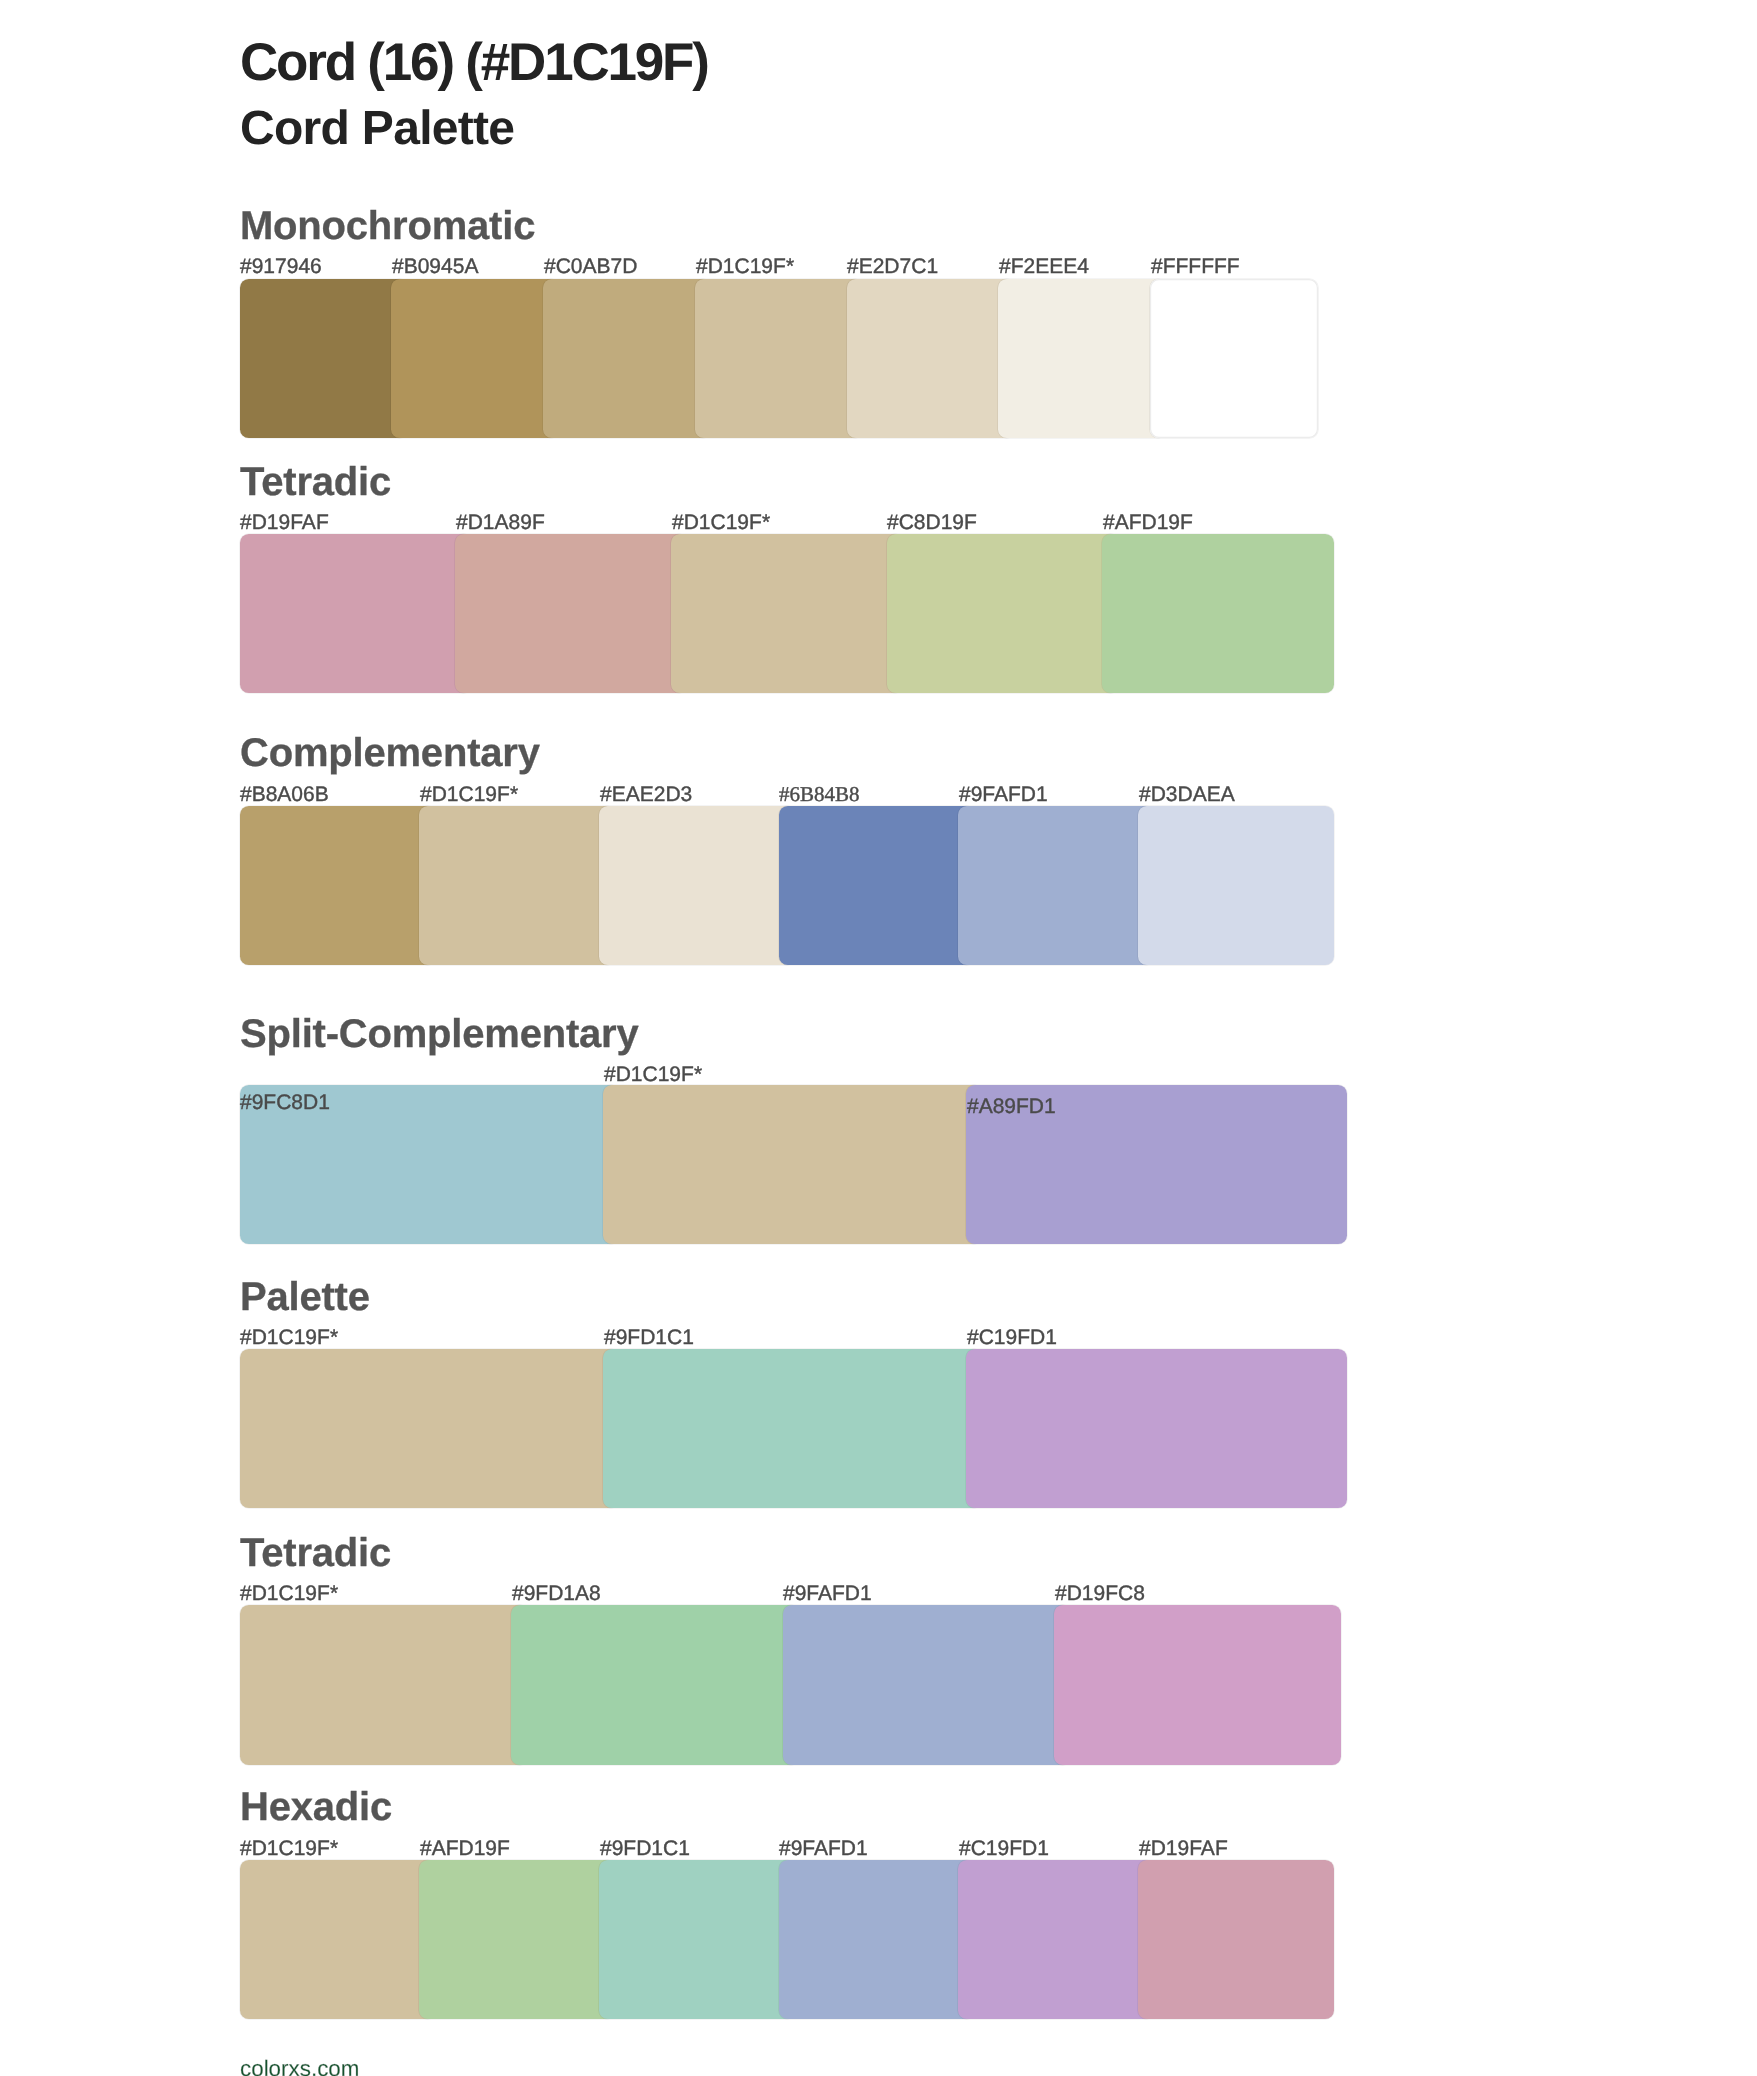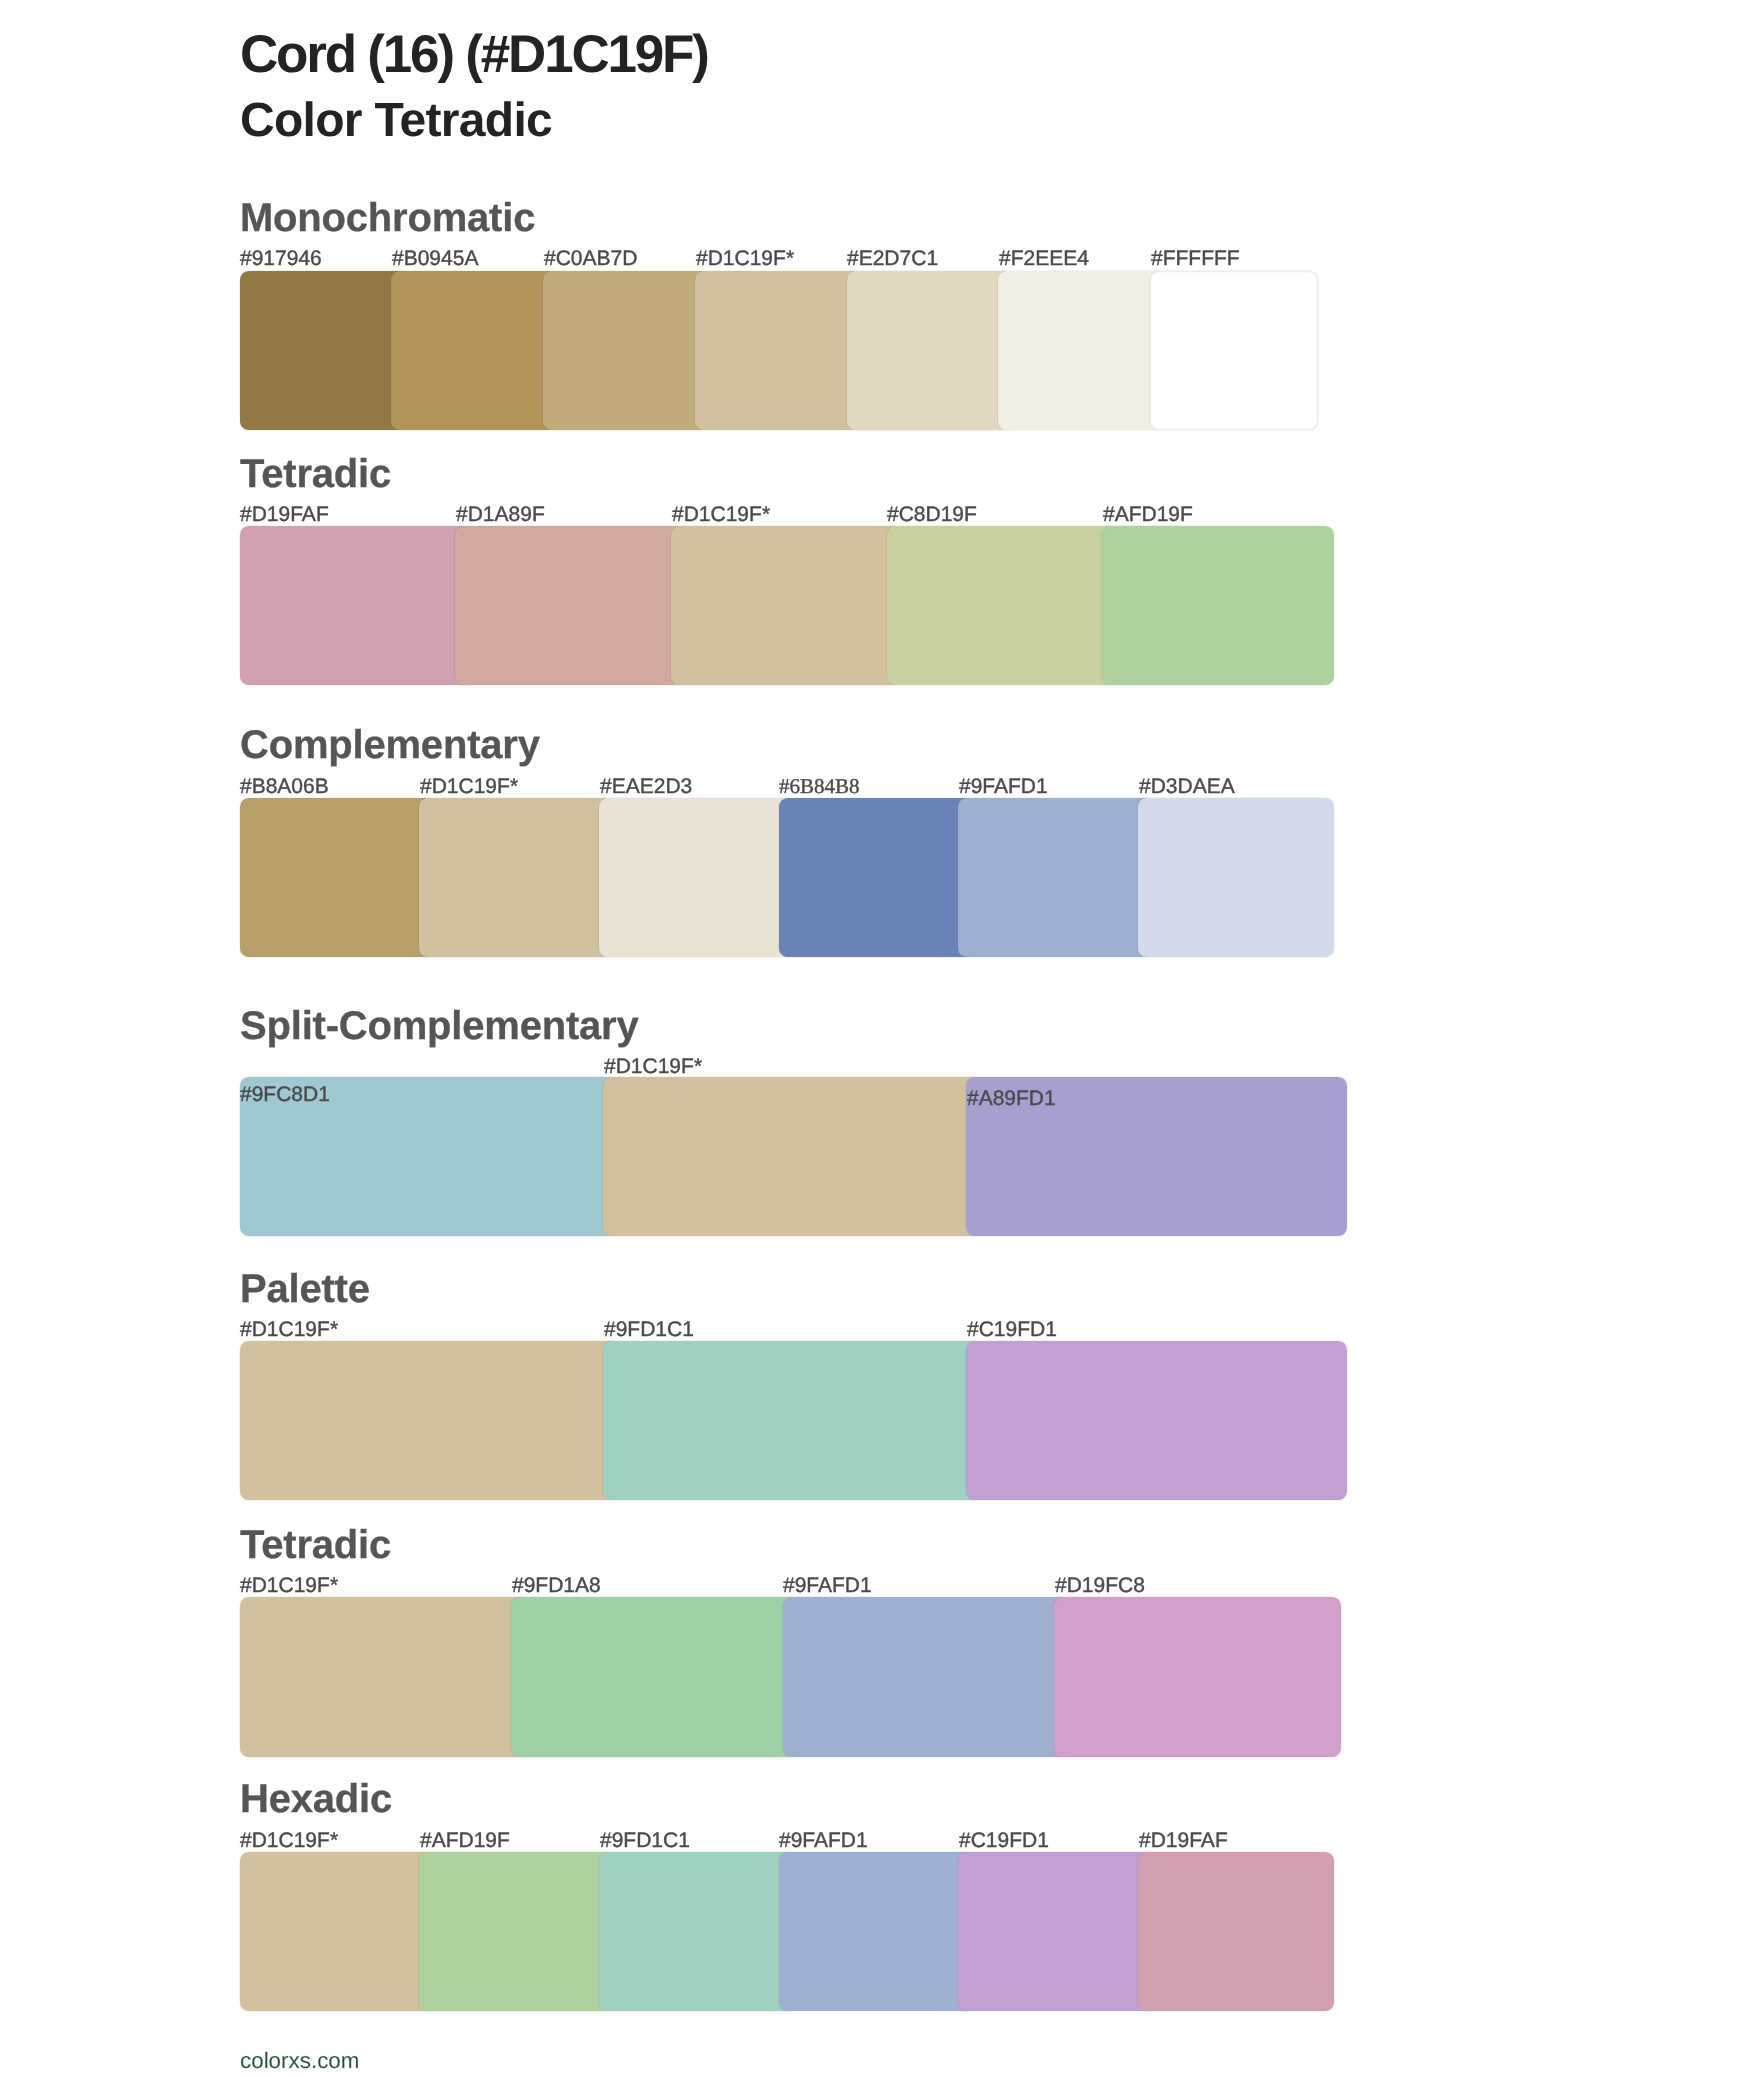--- a/index.html
+++ b/index.html
@@ -3,21 +3,21 @@
 <meta charset="utf-8">
 <title>Cord (16) (#D1C19F) Color Palette</title>
 <style>
   html,body{margin:0;padding:0;}
   body{
     width:1757px;height:2077px;background:#ffffff;overflow:hidden;position:relative;
     font-family:"Liberation Sans",sans-serif;
     -webkit-font-smoothing:antialiased;
     text-rendering:geometricPrecision;
   }
-  .page{position:absolute;left:0;top:8px;width:1757px;height:1529px;}
+  .page{position:absolute;left:0;top:16px;width:1757px;height:1529px;}
   .title,.sec-h,.lbl,.footer{will-change:transform;text-align:center;}
 
   
   .title{
     position:absolute;left:240px;top:0;
     font-weight:700;color:#232323;
     white-space:nowrap;
   }
   .title .l1{position:absolute;left:0;top:20px;font-size:53px;line-height:53px;letter-spacing:-2.2px;}
   .title .l2{position:absolute;left:0;top:89px;font-size:48px;line-height:48px;letter-spacing:-0.7px;}
@@ -43,21 +43,21 @@
     font-weight:400;color:#14532d;-webkit-text-stroke:0.3px #b0b0b0;font-size:22.4px;line-height:22.4px;
     white-space:nowrap;
   }
 </style>
 </head>
 <body>
 
 <div class="page">
   <div class="title">
     <span class="l1">Cord (16) (#D1C19F)</span>
-    <span class="l2">Color Tetradic</span>
+    <span class="l2">Cord Palette</span>
   </div>
   <div id="sections">
       <div class="sec">
         <div class="sec-h" style="top: 190px;">Monochromatic</div>
         <div class="sw" title="#917946" style="left: 240px; top: 263px; width: 168px; height: 159px; background: rgb(145, 121, 70); z-index: 10;"></div>
         <div class="lbl" style="left: 240px; top: 240px; z-index: 100;">#917946</div>
         <div class="sw" title="#B0945A" style="left: 391px; top: 263px; width: 168px; height: 159px; background: rgb(176, 148, 90); z-index: 11;"></div>
         <div class="lbl" style="left: 392px; top: 240px; z-index: 100;">#B0945A</div>
         <div class="sw" title="#C0AB7D" style="left: 543px; top: 263px; width: 168px; height: 159px; background: rgb(192, 171, 125); z-index: 12;"></div>
         <div class="lbl" style="left: 544px; top: 240px; z-index: 100;">#C0AB7D</div>

